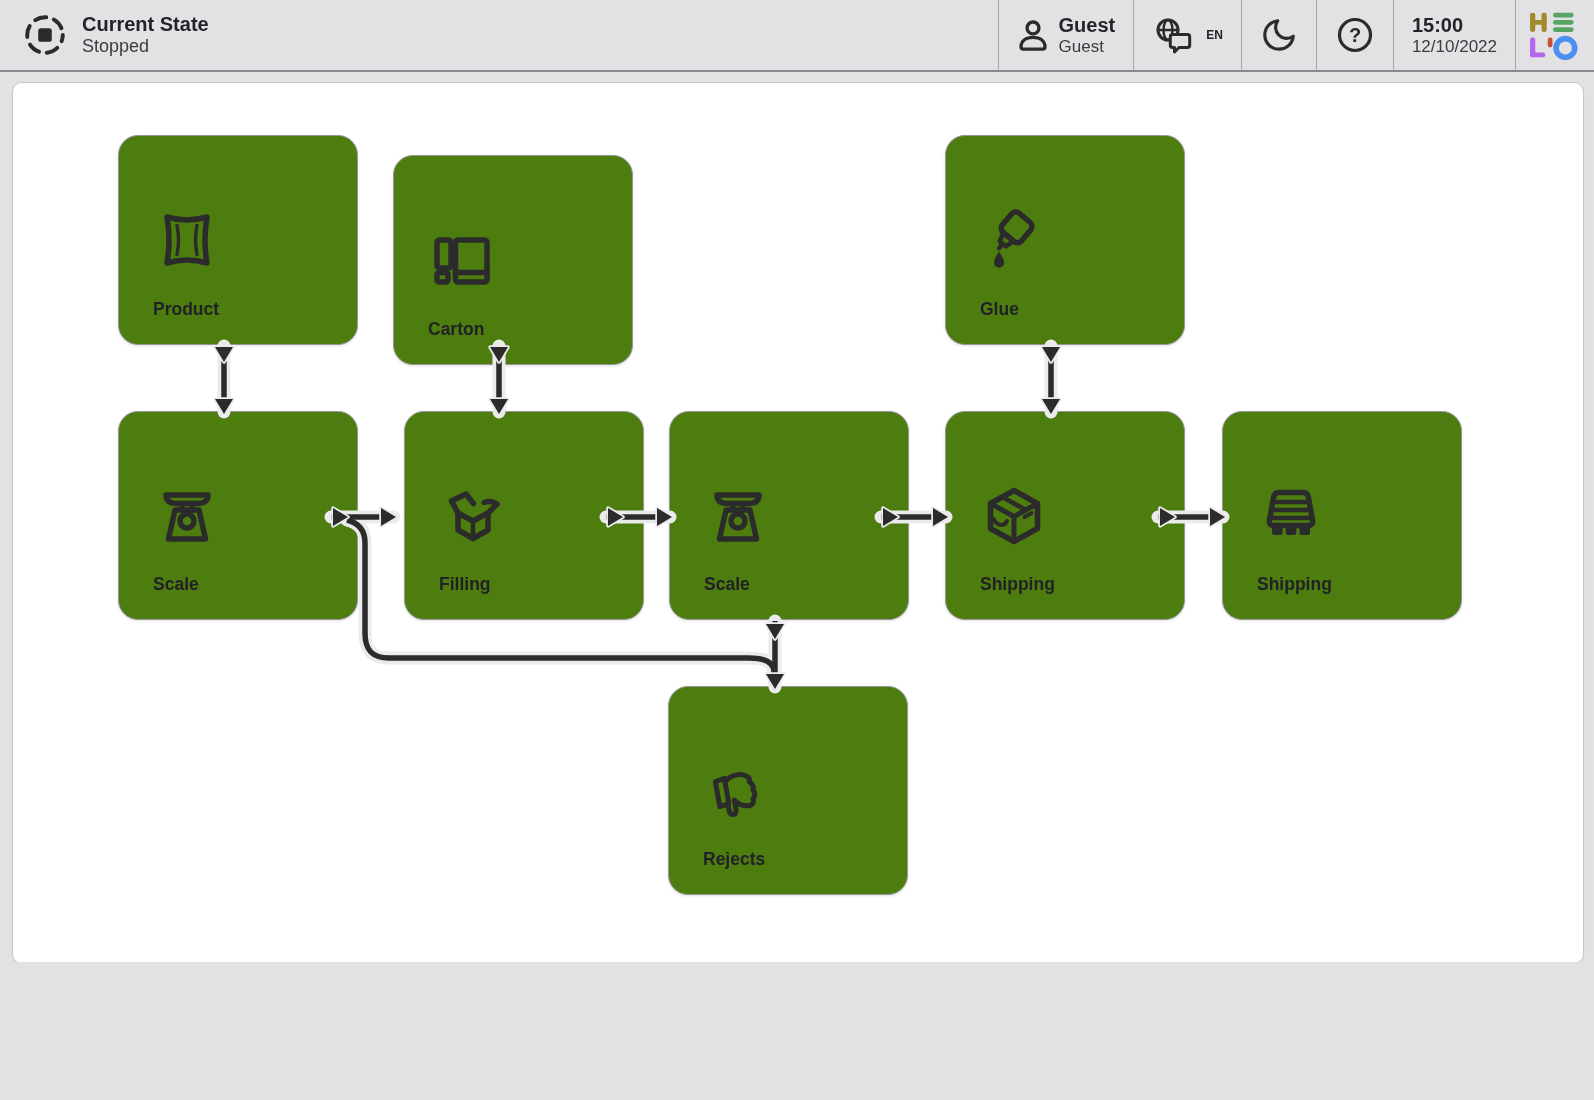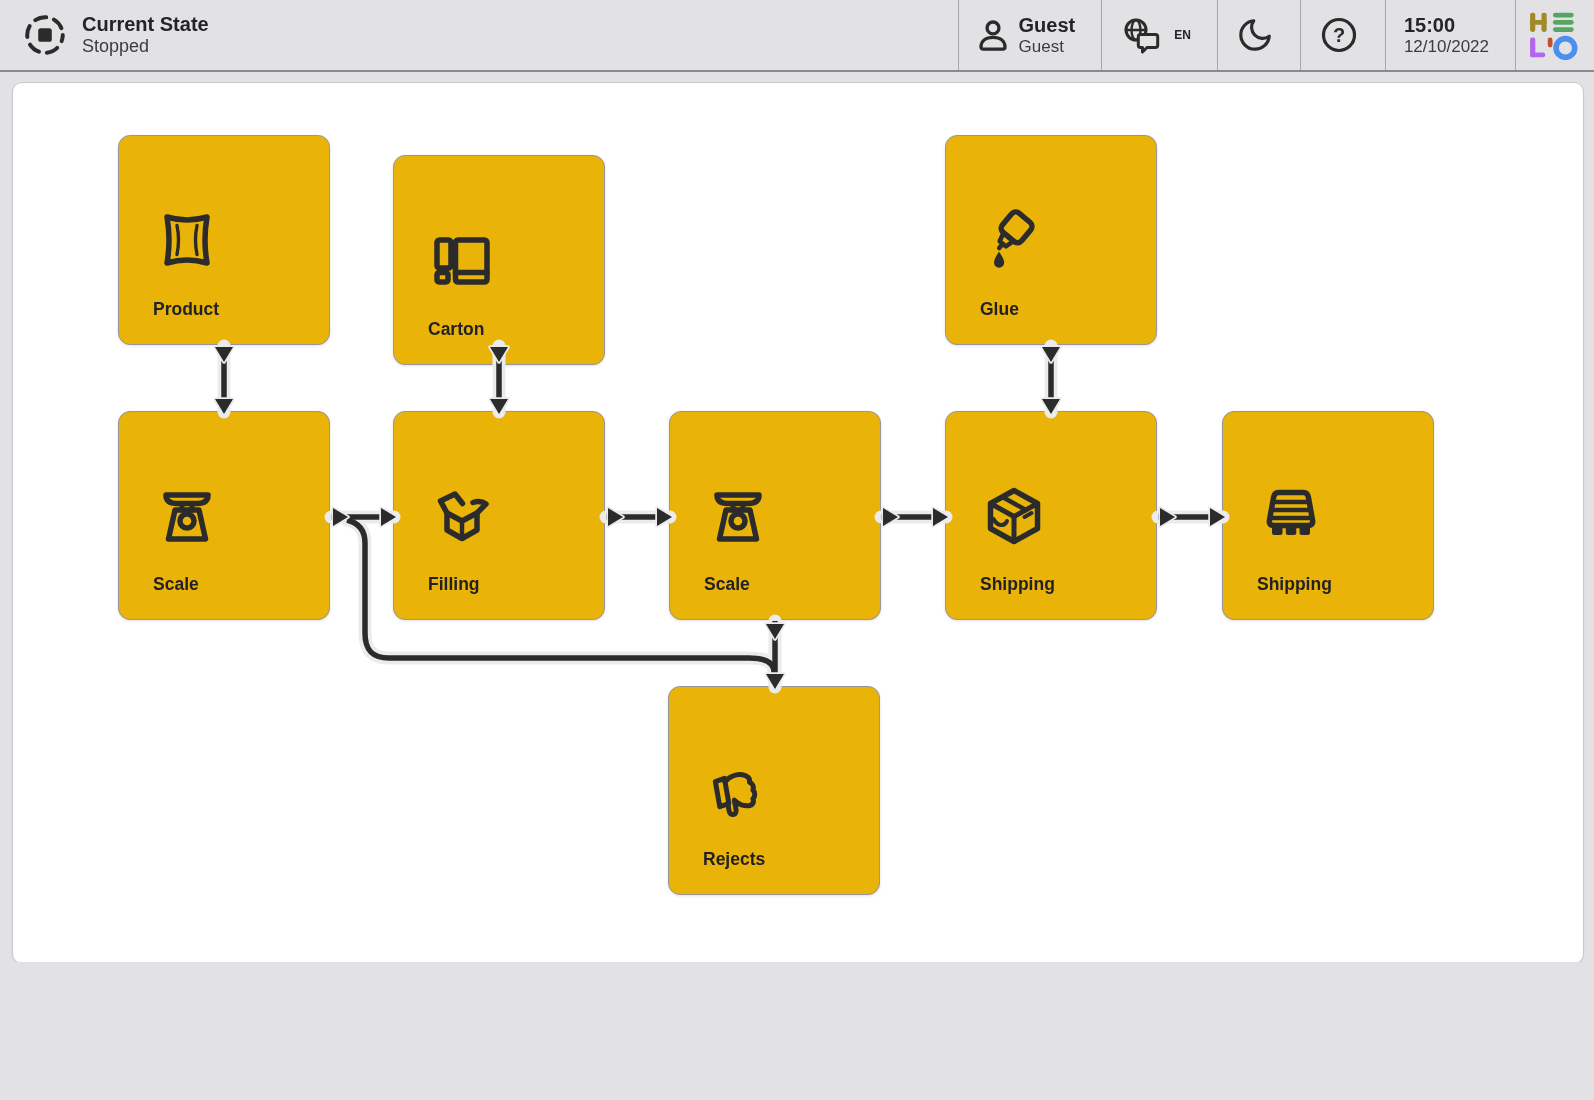--- a/index.html
+++ b/index.html
@@ -7,21 +7,21 @@
     width:1594px;height:1100px;position:relative;overflow:hidden;
     background:#e2e2e4;
     font-family:"Liberation Sans", sans-serif;
     color:#222226;
     -webkit-font-smoothing:antialiased;
   }
   
   .topbar{
     position:absolute;top:0;left:0;width:1594px;height:70px;
     background:#e2e2e4;border-bottom:2px solid #8a8a8e;
-    display:flex;align-items:stretch;z-index:10;gap:8px;
+    display:flex;align-items:stretch;z-index:10;
   }
   .status-block{display:flex;align-items:center;gap:14px;padding-left:22px;}
   .status-text .t1{font-weight:bold;font-size:20px;color:#242428;line-height:1.15;}
   .status-text .t2{font-size:18px;color:#3c3c40;line-height:1.2;}
   .spacer{flex:1;}
   .cell{
     display:flex;align-items:center;justify-content:center;gap:10px;
     border-left:1.5px solid #a8a8ac;padding:12px 18px;
   }
   .cell .two-line{line-height:1.15;}
@@ -30,35 +30,35 @@
   .lang-code{font-weight:bold;font-size:12px;color:#242428;}
   .logo-cell{border-left:1.5px solid #a8a8ac;display:flex;align-items:center;justify-content:center;padding:0 12px;}
   
   .canvas{
     position:absolute;left:12px;top:82px;width:1570px;height:880px;
     background:#ffffff;border:1px solid #c8c8cb;border-radius:10px;z-index:1;
     box-shadow:0 1px 2px rgba(0,0,0,.06);
   }
   
   .station{
-    position:absolute;width:212px;height:210px;
-    background:#eab308;border:1.5px solid #96969b;border-radius:12px;
+    position:absolute;width:240px;height:210px;
+    background:#4d7c0f;border:1.5px solid #96969b;border-radius:20px;
     box-shadow:0 1px 3px rgba(0,0,0,.12);
     z-index:2;box-sizing:border-box;
   }
   .station .sicon{position:absolute;left:34px;top:70px;}
   .station .slabel{
     position:absolute;left:34px;bottom:24px;
     font-weight:bold;font-size:17.5px;color:#222226;
   }
   #st-product  {left:118px;top:135px;}
   #st-carton   {left:393px;top:135px;margin-top:20px;}
   #st-glue     {left:945px;top:135px;}
   #st-scale1   {left:118px;top:411px;height:209px;}
-  #st-filling  {left:393px;top:411px;height:209px;padding-left:28px;}
+  #st-filling  {left:404px;top:411px;height:209px;padding-left:28px;}
   #st-scale2   {left:669px;top:411px;height:209px;}
   #st-packaging{left:945px;top:411px;height:209px;}
   #st-shipping {left:1222px;top:411px;height:209px;}
   #st-rejects  {left:668px;top:686px;height:209px;}
   
   .flow-svg{position:absolute;top:0;left:0;z-index:5;pointer-events:none;}
   .flow-svg .casing{stroke:#ebebec;stroke-width:13;fill:none;stroke-linecap:round;stroke-linejoin:round;}
   .flow-svg .fline{stroke:#2b2b2b;stroke-width:5.5;fill:none;stroke-linecap:butt;stroke-linejoin:round;}
   .flow-svg polygon{fill:#2b2b2b;stroke:#ebebec;stroke-width:3.5;paint-order:stroke;stroke-linejoin:round;}
   

